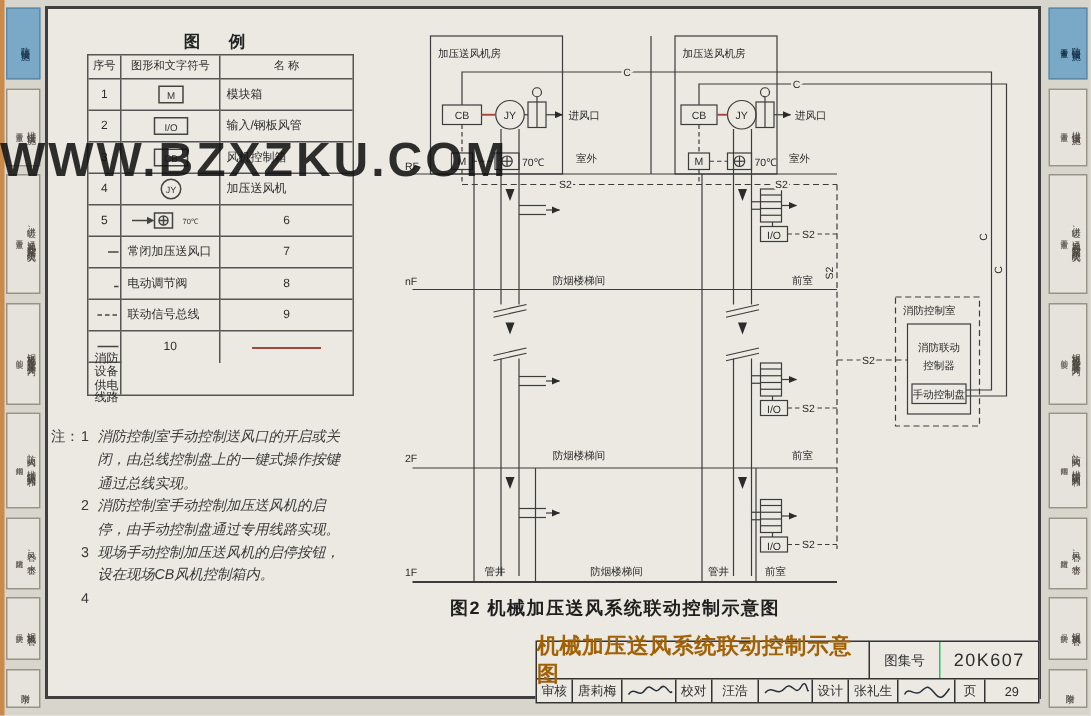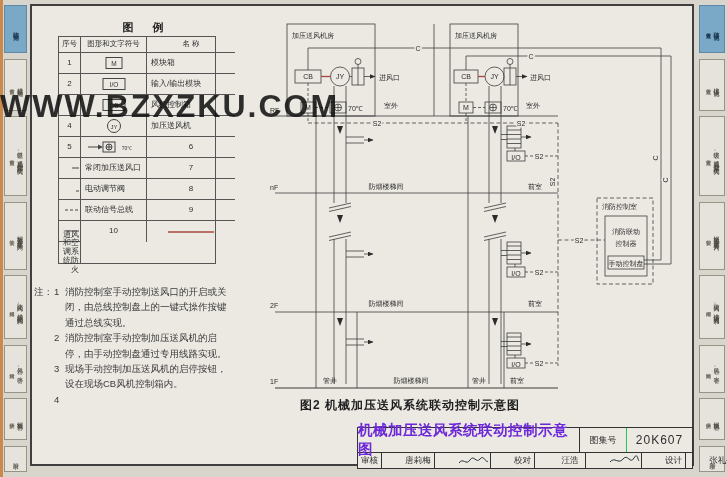--- a/index.html
+++ b/index.html
@@ -21,55 +21,55 @@
   .tab.active{background:#79a9c6;border-color:#5f89a8;}
   .vtxt{writing-mode:vertical-rl;text-orientation:upright;font-size:6px;line-height:7px;
     letter-spacing:1px;color:#4a463e;}
   .vtxt.sub{font-size:5px;color:#6b675e;letter-spacing:0;}
   .tab.active .vtxt{color:#15304a;}
   .h48{height:48px}.h52{height:52px}.h80{height:80px}.h68{height:68px}
   .h64{height:64px}.h42{height:42px}.h26{height:26px}
   
   #legend-title{left:58px;top:20px;width:178px;text-align:center;font-size:11px;
     font-weight:bold;letter-spacing:8px;color:#222;}
-  #legend{left:58px;top:36px;width:158px;border:1px solid #555;box-sizing:border-box;
+  #legend{left:58px;top:36px;width:178px;border:1px solid #555;box-sizing:border-box;
     display:grid;grid-template-columns:22px 66px 88px;background:transparent;}
   #legend .c{border-right:1px solid #555;border-bottom:1px solid #555;display:flex;
     align-items:center;justify-content:center;font-size:8px;height:21px;box-sizing:border-box;
     padding:0 1px;text-align:center;line-height:1.1;}
   #legend .c:nth-child(3n){border-right:none;}
   #legend .hd{height:16px;font-size:7.5px;}
   #legend .nm{justify-content:flex-start;padding-left:4px;text-align:right;}
   #legend .c:nth-last-child(-n+3){border-bottom:none;}
   
   #notes{left:34px;top:284px;width:200px;font-size:9.5px;line-height:1.62;color:#3a3a3a;}
   #notes .row{display:flex;}
   #notes .pfx{flex:0 0 20px;}
   #notes .nnum{flex:0 0 11px;}
-  #notes .ntxt{flex:1;}
+  #notes .ntxt{flex:1;font-style:italic;}
   
   #watermark{left:0px;top:88px;width:360px;font-size:32px;font-weight:bold;
     letter-spacing:2px;color:rgba(18,18,18,.88);z-index:40;font-family:"Liberation Sans",sans-serif;}
   
   #diagram{left:268px;top:8px;z-index:2;}
   #diagram text{font-family:"Liberation Sans",sans-serif;font-size:7px;fill:#2b2b2b;}
   .halo{paint-order:stroke;stroke:#ece9e3;stroke-width:3px;}
   
   #fig-caption{left:300px;top:397px;font-size:12px;font-weight:600;color:#1f1f1f;letter-spacing:1px;}
   
   #titleblock{left:357px;top:427px;width:336px;border:1.5px solid #333;box-sizing:border-box;
     background:#ece9e3;z-index:6;}
   #tb-r1{display:flex;height:24px;border-bottom:1px solid #333;}
   #tb-title{flex:0 0 221px;display:flex;align-items:center;justify-content:center;
-    font-size:14.5px;font-weight:bold;color:#6d28d9;border-right:1px solid #333;letter-spacing:.5px;}
+    font-size:14.5px;font-weight:bold;color:#a16207;border-right:1px solid #333;letter-spacing:.5px;}
   #tb-atlas-label{flex:0 0 46px;display:flex;align-items:center;justify-content:center;
     font-size:9px;border-right:1px solid #22c55e;}
   #tb-atlas-no{flex:1;display:flex;align-items:center;justify-content:center;
     font-size:12px;letter-spacing:1px;}
-  #tb-r2{display:flex;height:15px;font-size:8.5px;gap:20px;}
+  #tb-r2{display:flex;height:15px;font-size:8.5px;}
   #tb-r2 .tc{display:flex;align-items:center;justify-content:center;border-right:1px solid #333;
     box-sizing:border-box;overflow:hidden;}
   #tb-r2 .tc:last-child{border-right:none;}
 </style>
 </head>
 <body>
 
 <div id="spine" class="abs"></div>
 <div id="page-frame" class="abs"></div>
 
@@ -155,21 +155,21 @@
     </div>
   <div class="c nm">模块箱</div>
 
   <div class="c">2</div>
   <div class="c">
       <svg width="56" height="16">
         <rect x="17" y="2.5" width="22" height="11" fill="none" stroke="#444"></rect>
         <text x="28" y="11" text-anchor="middle" font-size="6.5" fill="#333">I/O</text>
       </svg>
     </div>
-  <div class="c nm">输入/输出模块</div>
+  <div class="c nm">输入/钢板风管</div>
 
   <div class="c">3</div>
   <div class="c">
       <svg width="56" height="16">
         <rect x="17" y="2.5" width="22" height="11" fill="none" stroke="#444"></rect>
         <text x="28" y="11" text-anchor="middle" font-size="6.5" fill="#333">CB</text>
       </svg>
     </div>
   <div class="c nm">风机控制箱</div>
 
@@ -238,21 +238,21 @@
         <line x1="33" y1="8" x2="51" y2="8" stroke="#444"></line>
       </svg>
     </div>
 
   <div class="c">10</div>
   <div class="c">
       <svg width="56" height="16">
         <line x1="5" y1="8" x2="51" y2="8" stroke="#a8473f" stroke-width="1.4"></line>
       </svg>
     </div>
-  <div class="c nm">通风和空调系统防火</div>
+  <div class="c nm">消防设备供电线路</div>
 </div>
 
 <div id="notes" class="abs">
   <div class="row">
       <span class="pfx">注：</span>
       <span class="nnum">1</span>
       <span class="ntxt">消防控制室手动控制送风口的开启或关闭，由总线控制盘上的一键式操作按键通过总线实现。</span>
     </div>
   <div class="row">
       <span class="pfx"></span>

